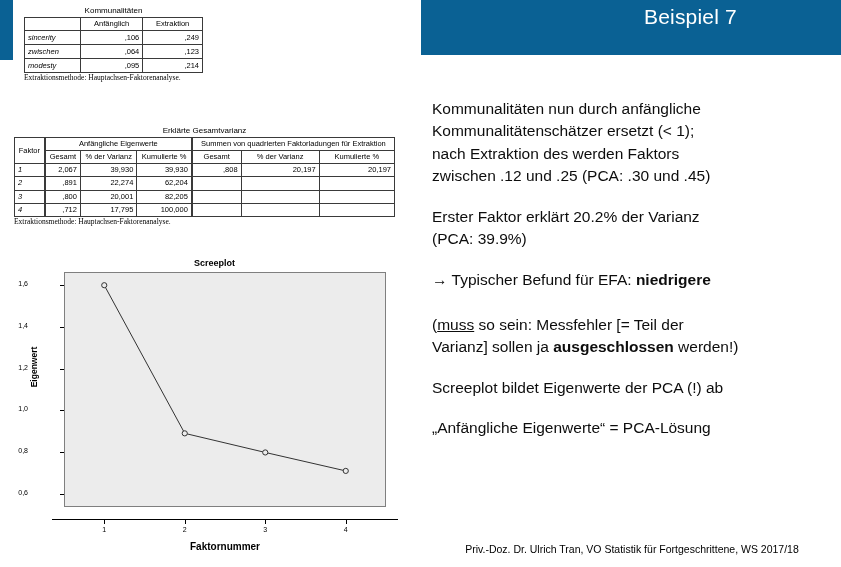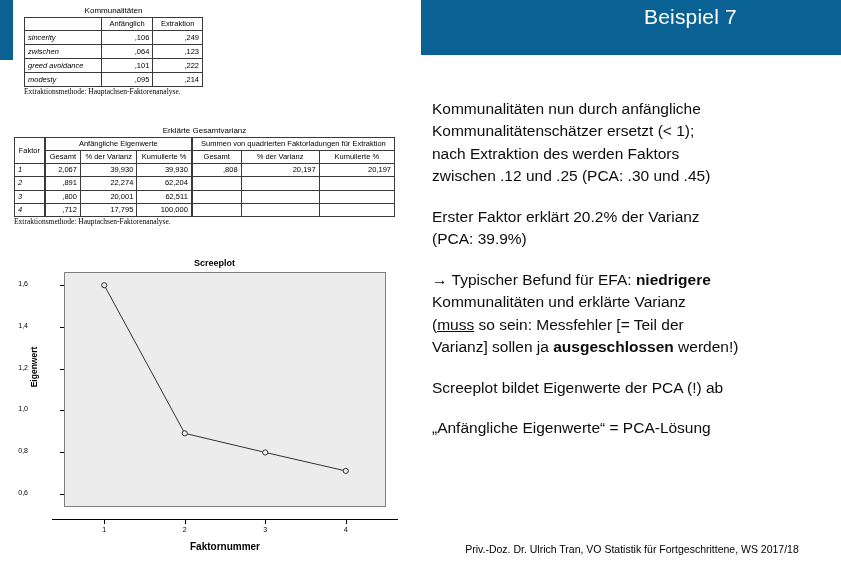--- a/index.html
+++ b/index.html
@@ -234,25 +234,20 @@
           <td class="lbl">sincerity</td>
           <td class="num">,106</td>
           <td class="num">,249</td>
         </tr>
         <tr>
           <td class="lbl">zwischen</td>
           <td class="num">,064</td>
           <td class="num">,123</td>
         </tr>
         <tr>
-          <td class="lbl">greed avoidance</td>
-          <td class="num">,101</td>
-          <td class="num">,222</td>
-        </tr>
-        <tr>
           <td class="lbl">modesty</td>
           <td class="num">,095</td>
           <td class="num">,214</td>
         </tr>
       </tbody>
     </table>
     <div class="spss-note">Extraktionsmethode: Hauptachsen-Faktorenanalyse.</div>
   </div>
 
   <div class="spss-block" id="table-variance">
@@ -289,21 +284,21 @@
           <td class="num">22,274</td>
           <td class="num">62,204</td>
           <td class="num thick-left"></td>
           <td class="num"></td>
           <td class="num"></td>
         </tr>
         <tr>
           <td class="lbl">3</td>
           <td class="num thick-left">,800</td>
           <td class="num">20,001</td>
-          <td class="num">62,511</td>
+          <td class="num">82,205</td>
           <td class="num thick-left"></td>
           <td class="num"></td>
           <td class="num"></td>
         </tr>
         <tr>
           <td class="lbl">4</td>
           <td class="num thick-left">,712</td>
           <td class="num">17,795</td>
           <td class="num">100,000</td>
           <td class="num thick-left"></td>
@@ -358,21 +353,21 @@
       <span>Kommunalitätenschätzer ersetzt (&lt; 1);</span><br>
       <span>nach Extraktion des werden Faktors</span><br>
       <span>zwischen .12 und .25 (PCA: .30 und .45)</span>
     </p>
     <p class="para">
       <span>Erster Faktor erklärt 20.2% der Varianz</span><br>
       <span>(PCA: 39.9%)</span>
     </p>
     <p class="para">
       <span>→ Typischer Befund für EFA: </span><b>niedrigere</b><br>
-      <span>Kommunalitäten und erklärte Varianz</span><br>
+      <br>
       <span>(</span><u>muss</u><span> so sein: Messfehler [= Teil der</span><br>
       <span>Varianz] sollen ja </span><b>ausgeschlossen</b><span> werden!)</span>
     </p>
     <p class="para">Screeplot bildet Eigenwerte der PCA (!) ab</p>
     <p class="para">„Anfängliche Eigenwerte“ = PCA-Lösung</p>
   </div>
 
   <div class="footer">Priv.-Doz. Dr. Ulrich Tran, VO Statistik für Fortgeschrittene, WS 2017/18</div>
 
 </div>

